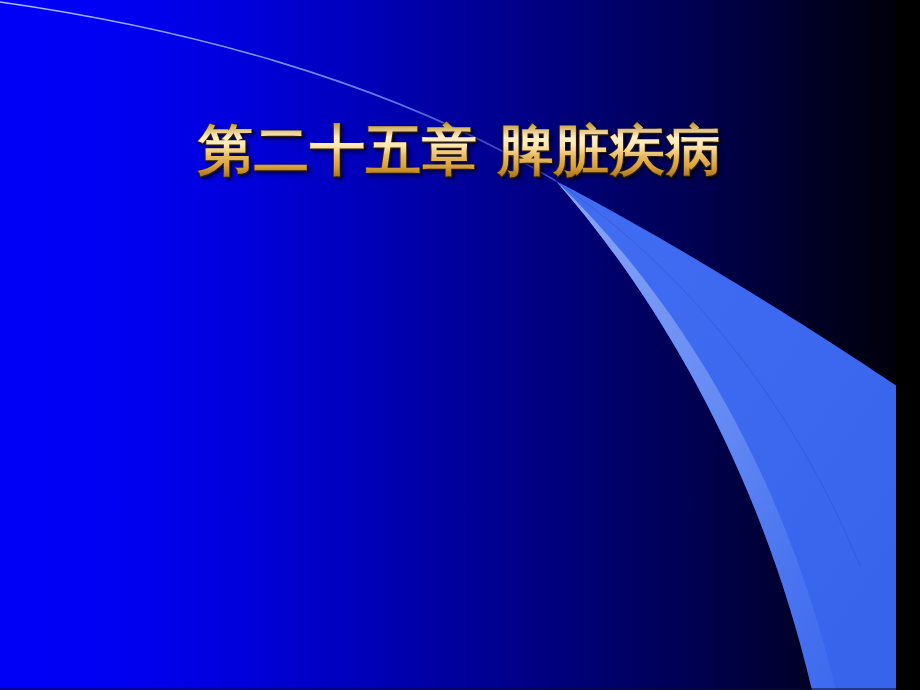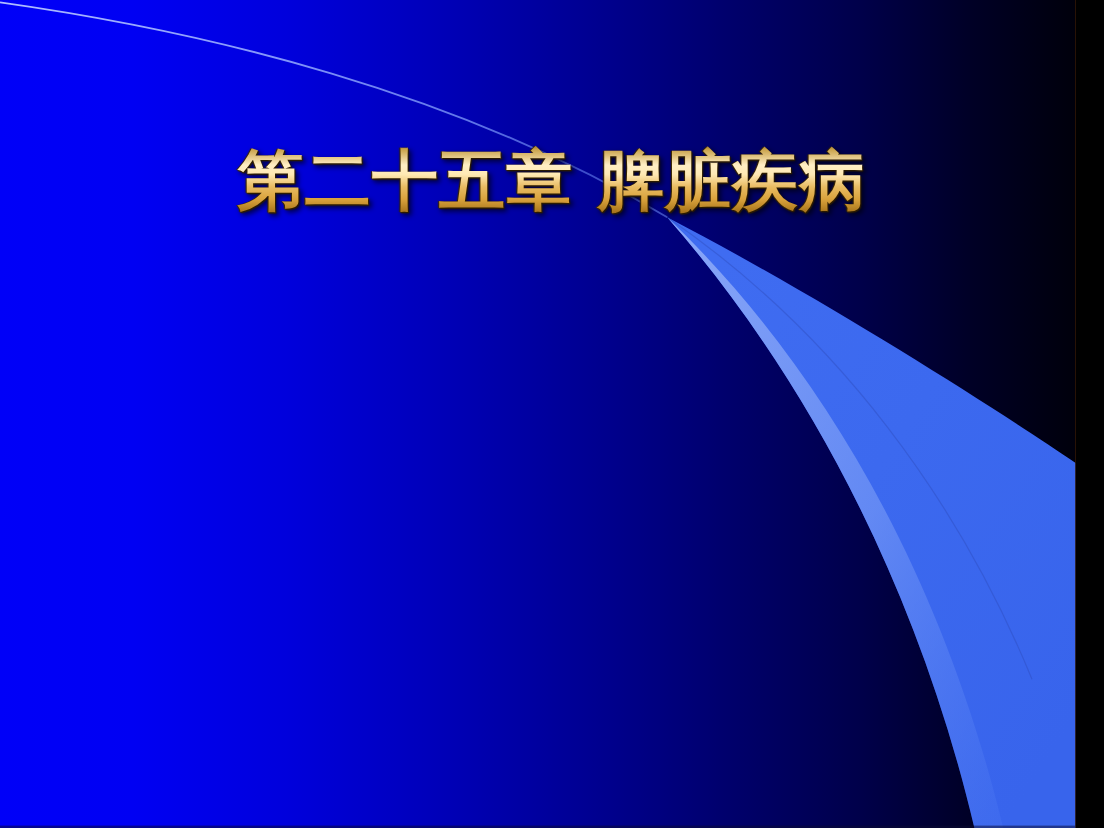--- a/index.html
+++ b/index.html
@@ -10,21 +10,21 @@
   }
   body {
     font-family: "DejaVu Sans", "Liberation Sans", sans-serif;
   }
 
   #slide {
     position: relative;
     width: 896px;
     height: 690px;
     overflow: hidden;
-    background: #f97316;
+    background: #a3a3a3;
   }
 
   #slide-svg {
     position: absolute;
     left: 0;
     top: 0;
     width: 920px;
     height: 690px;
     display: block;
   }

